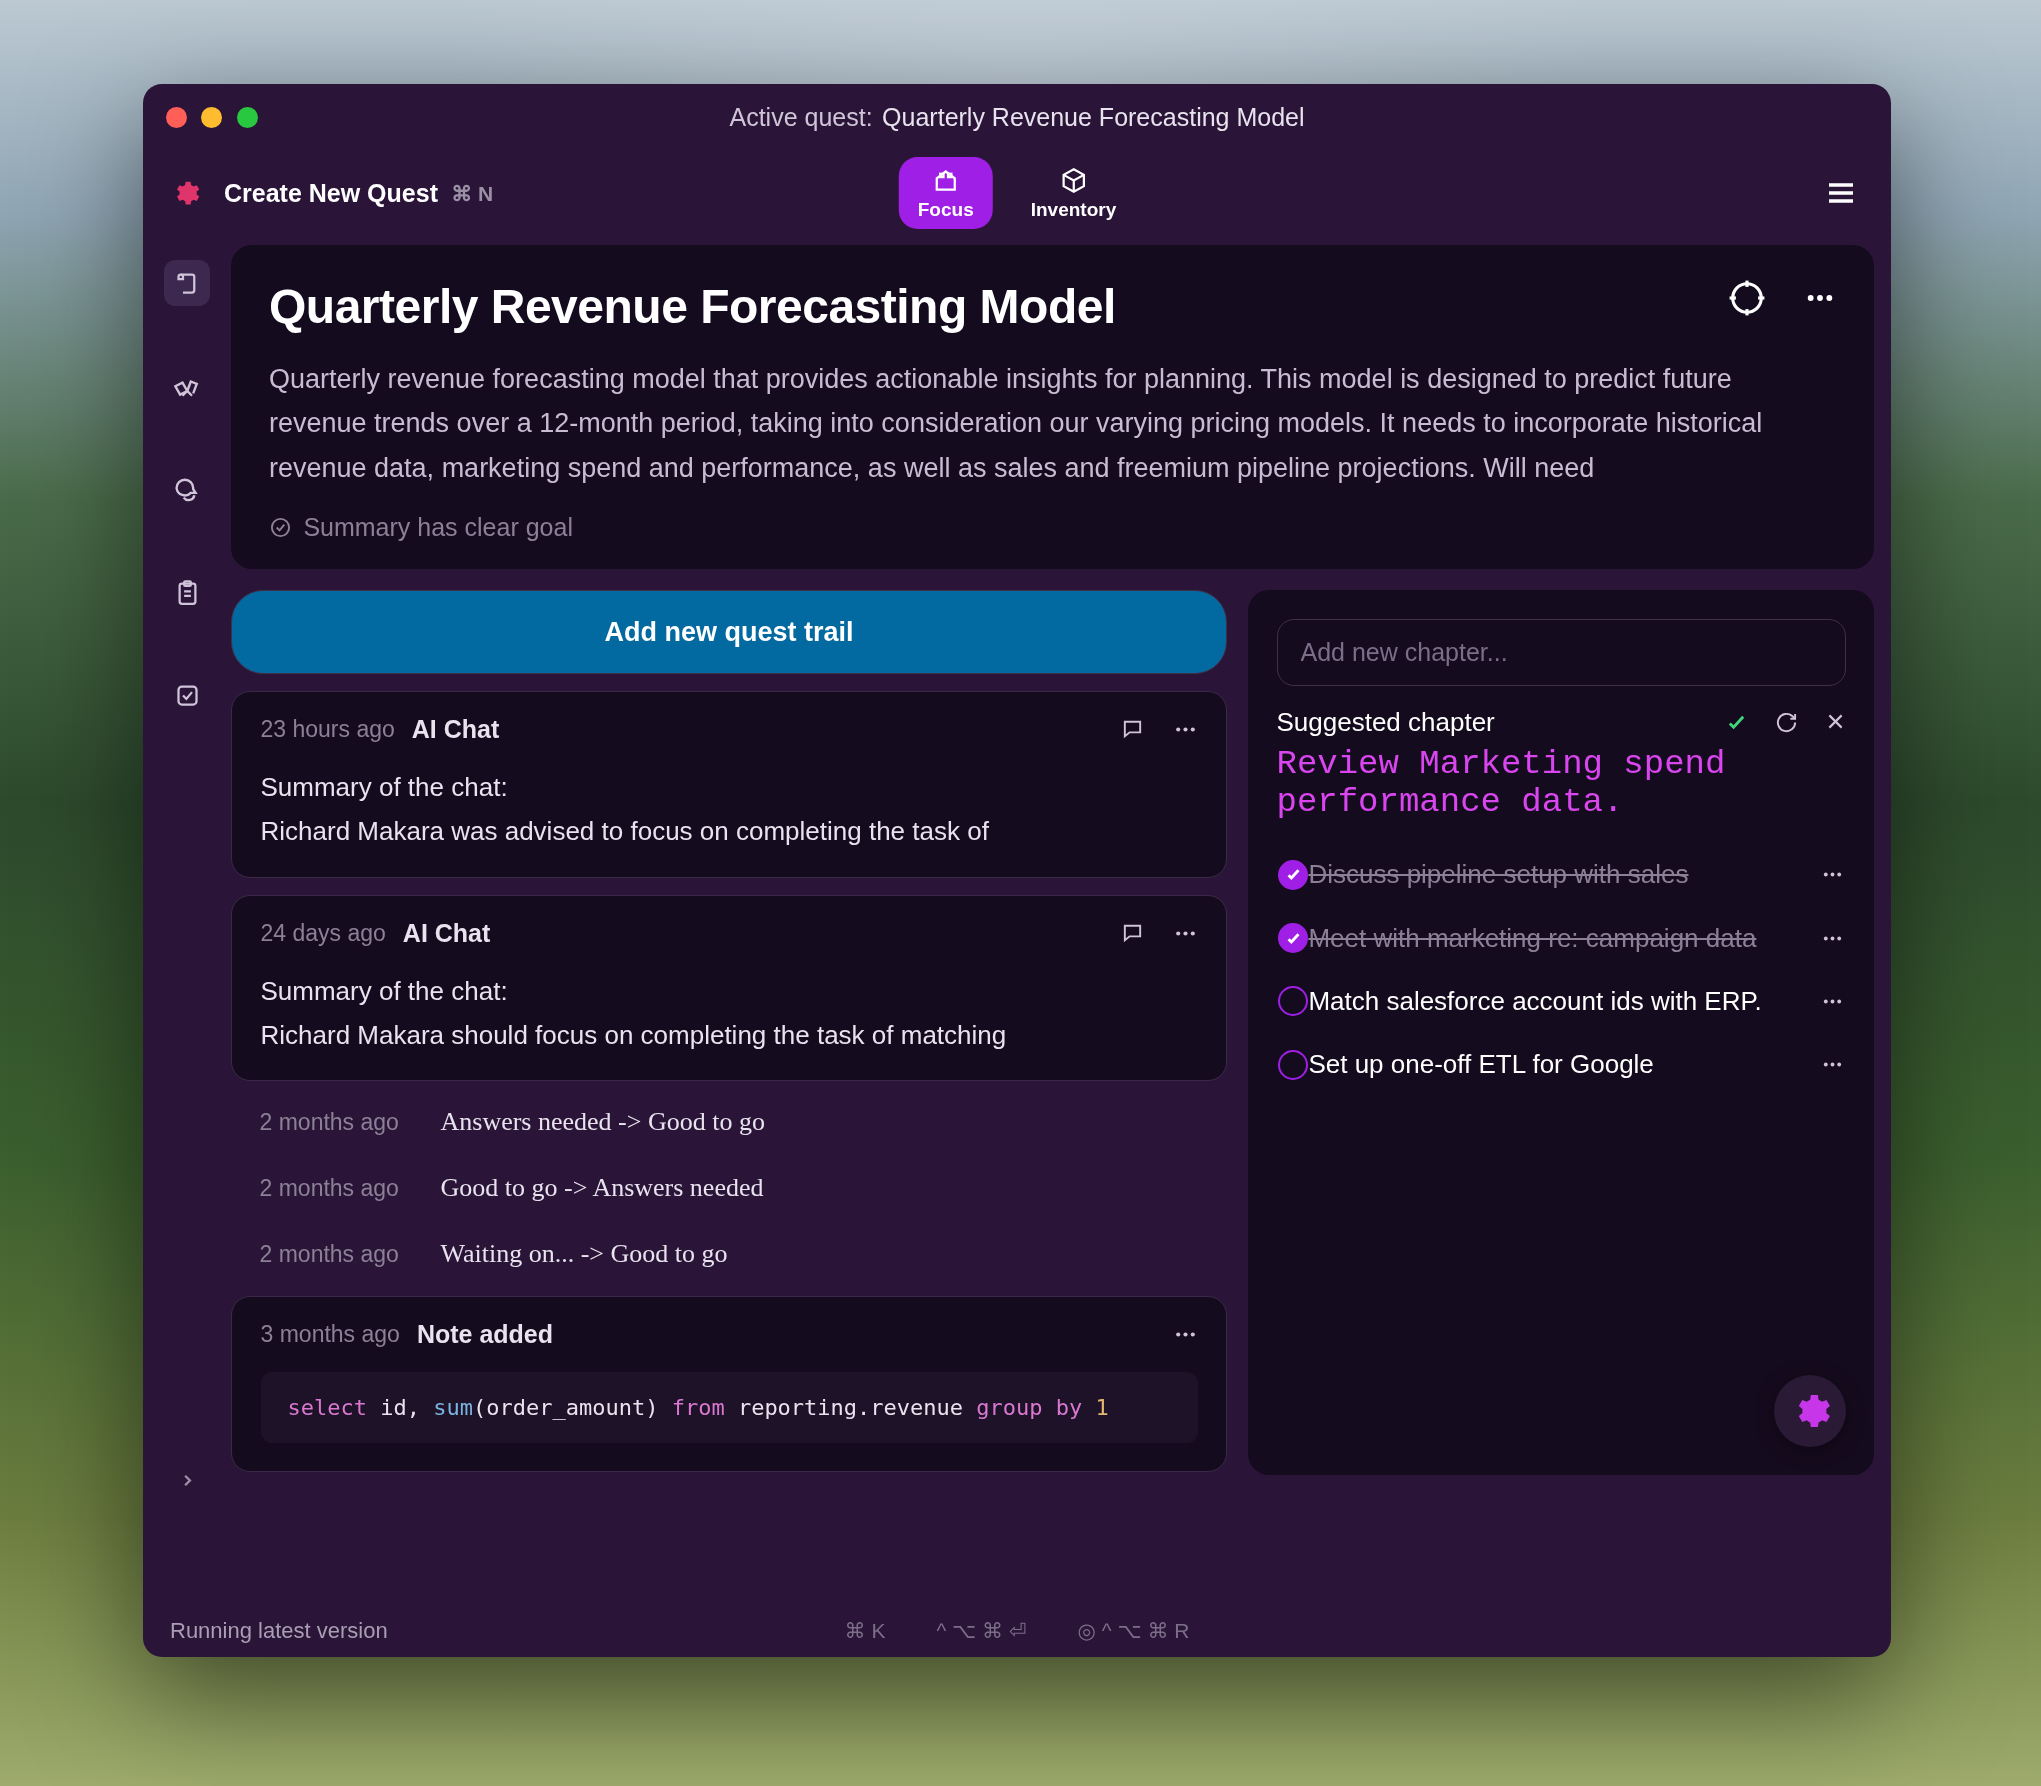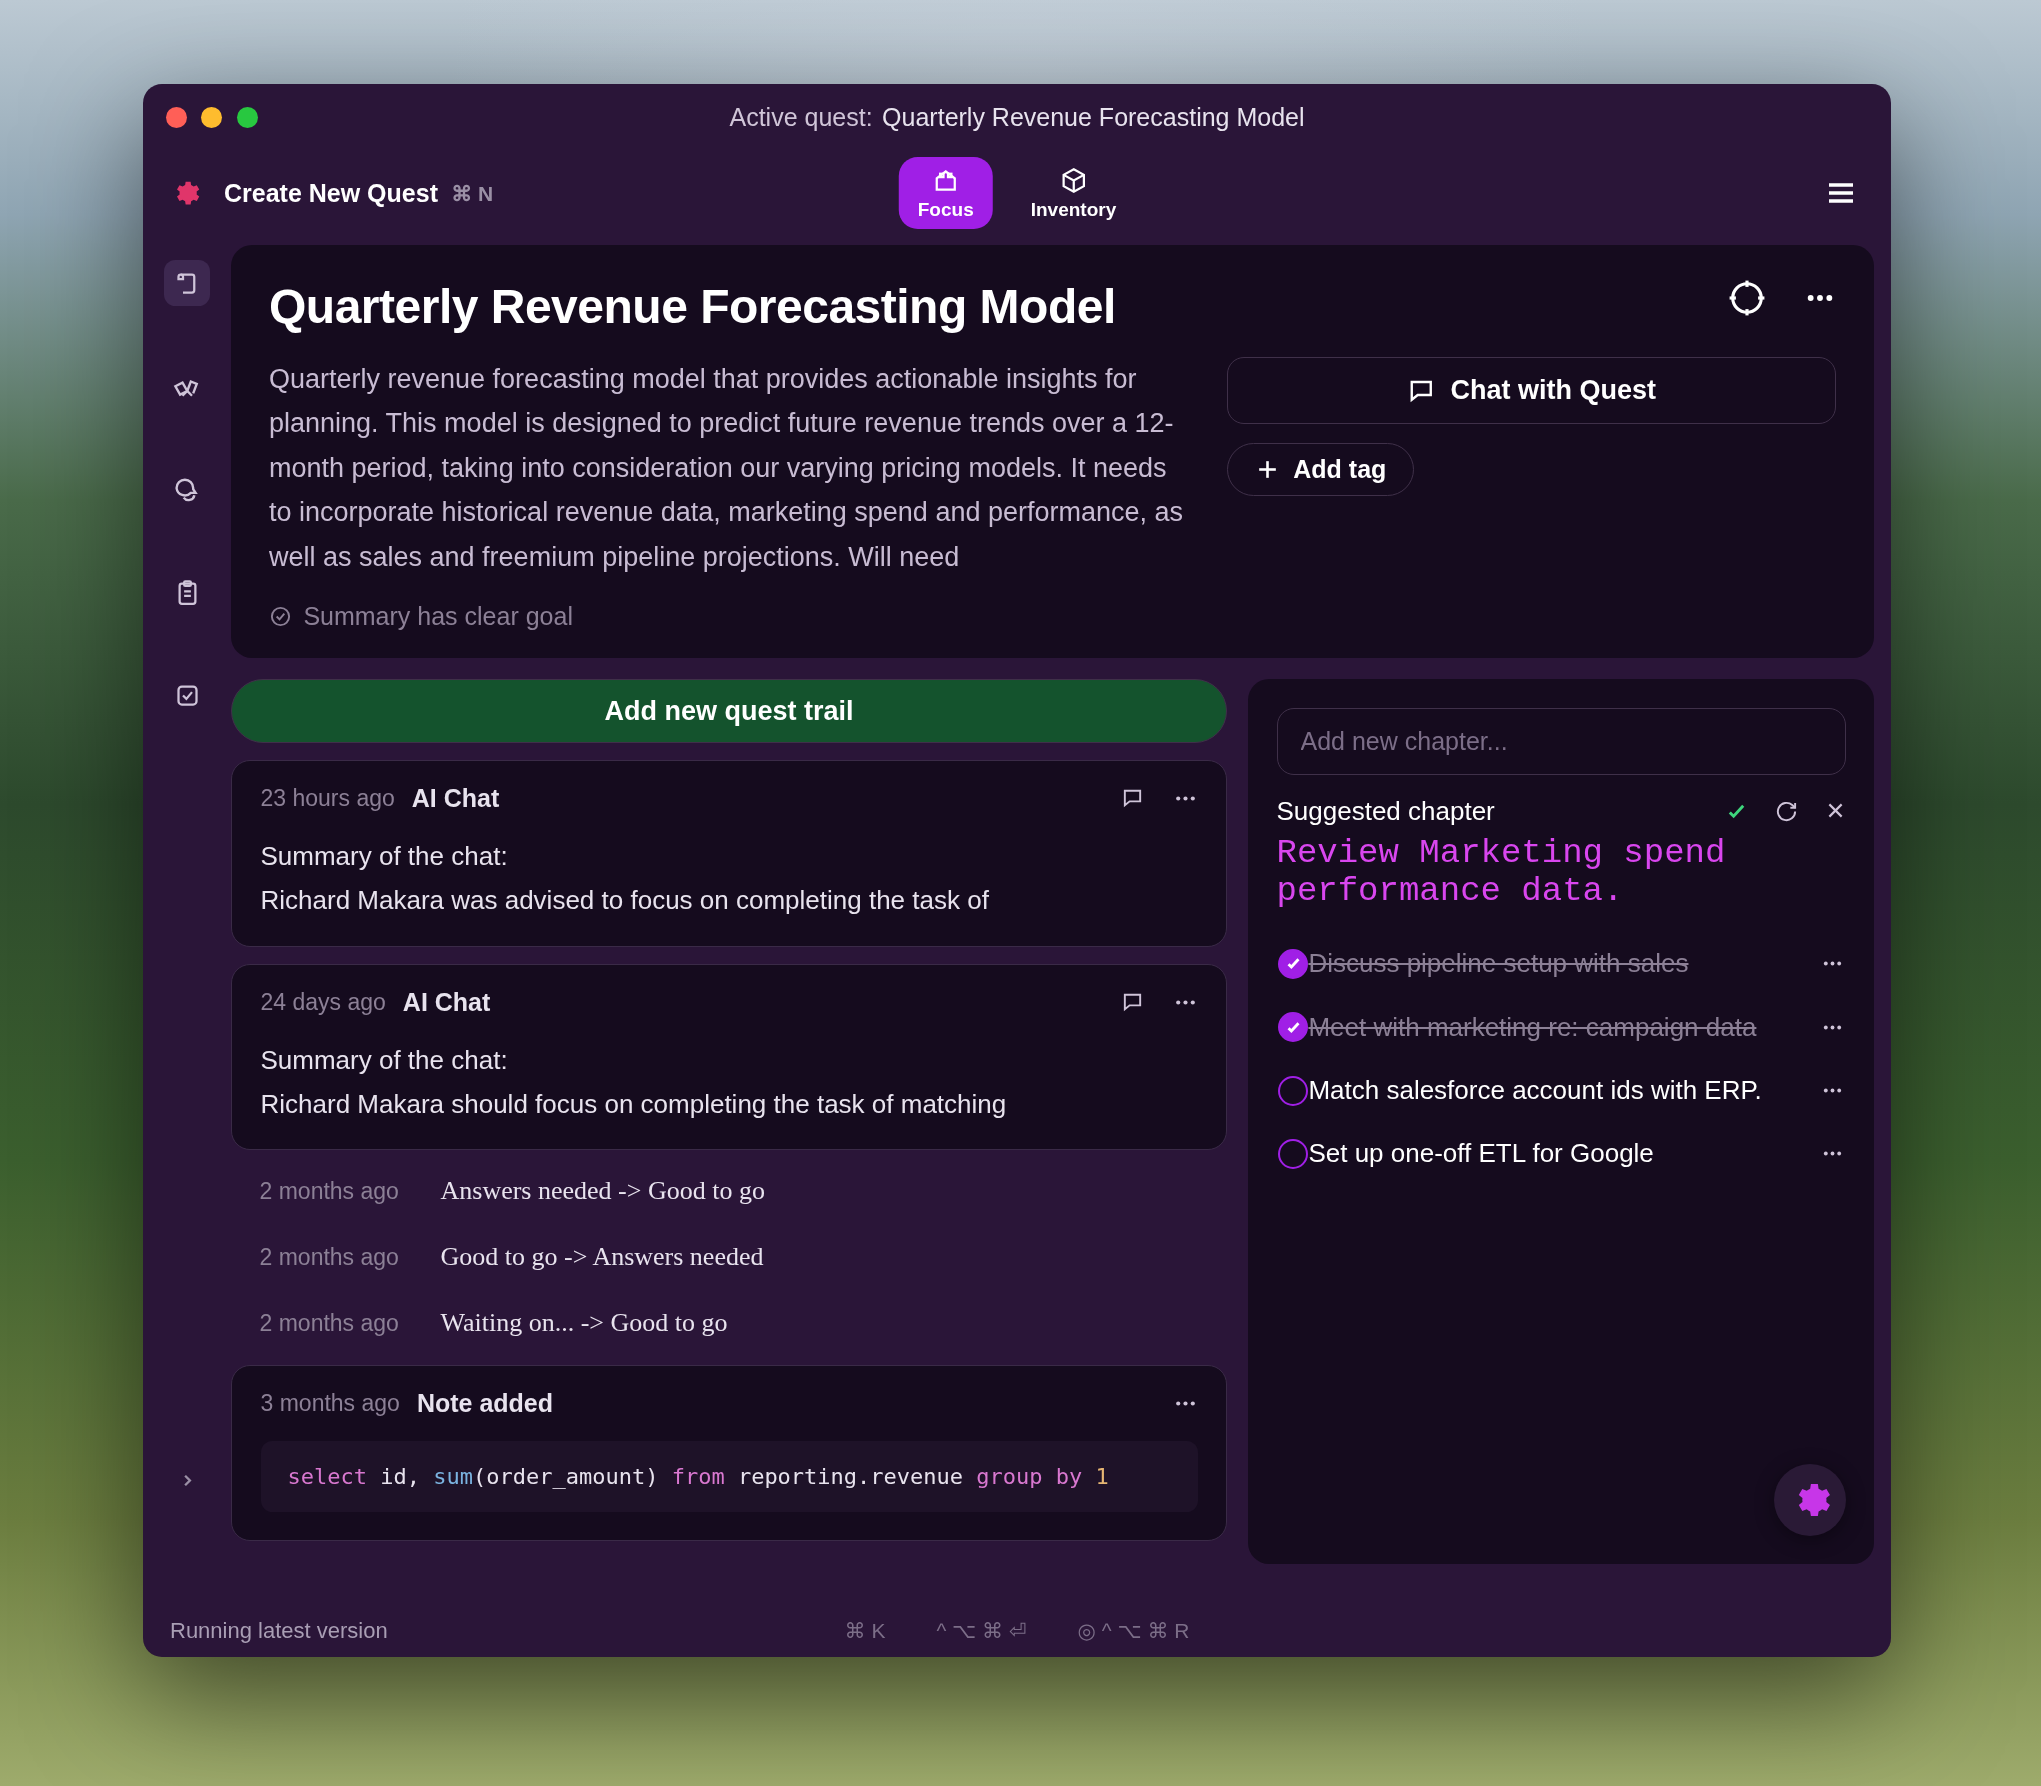--- a/index.html
+++ b/index.html
@@ -215,24 +215,24 @@
 .columns {
   flex: 1;
   display: flex;
   gap: 21px;
   margin-top: 21px;
   min-height: 0;
 }
 .left-col { flex: 1; display: flex; flex-direction: column; gap: 17px; min-height: 0; }
 .right-col { width: 626px; }
 .add-trail-btn {
-  height: 64px;
+  height: 84px;
   border-radius: 32px;
   border: 1px solid #3f3049;
-  background: #14532d;
+  background: #0369a1;
   color: #fff;
   font-size: 27px;
   font-weight: 700;
   display: flex;
   align-items: center;
   justify-content: center;
   cursor: pointer;
 }
 .trail-card {
   background: #150b1e;
@@ -475,35 +475,20 @@
               <svg width="32" height="32" viewBox="0 0 24 24" fill="currentColor">
                   <circle cx="5" cy="12" r="2.2"></circle>
                   <circle cx="12" cy="12" r="2.2"></circle>
                   <circle cx="19" cy="12" r="2.2"></circle>
                 </svg>
             </div>
           </div>
         </div>
         <div class="quest-body">
           <div class="quest-desc">Quarterly revenue forecasting model that provides actionable insights for planning. This model is designed to predict future revenue trends over a 12-month period, taking into consideration our varying pricing models. It needs to incorporate historical revenue data, marketing spend and performance, as well as sales and freemium pipeline projections. Will need</div>
-          <div class="quest-side">
-            <button class="chat-btn">
-              <svg width="28.5" height="28.5" viewBox="0 0 24 24" fill="none" stroke="currentColor" stroke-width="2">
-                  <path d="M4 5h16v11H9l-5 4V5z"></path>
-                </svg>
-              <span>Chat with Quest</span>
-            </button>
-            <button class="add-tag-btn">
-              <svg width="25" height="25" viewBox="0 0 24 24" fill="none" stroke="currentColor" stroke-width="2.5">
-                  <line x1="12" y1="4" x2="12" y2="20"></line>
-                  <line x1="4" y1="12" x2="20" y2="12"></line>
-                </svg>
-              <span>Add tag</span>
-            </button>
-          </div>
         </div>
         <div class="summary-status">
           <svg width="23" height="23" viewBox="0 0 24 24" fill="none" stroke="currentColor" stroke-width="2">
               <circle cx="12" cy="12" r="9"></circle>
               <path d="M8 12l3 3 5-6"></path>
             </svg>
           <span>Summary has clear goal</span>
         </div>
       </div>
 

